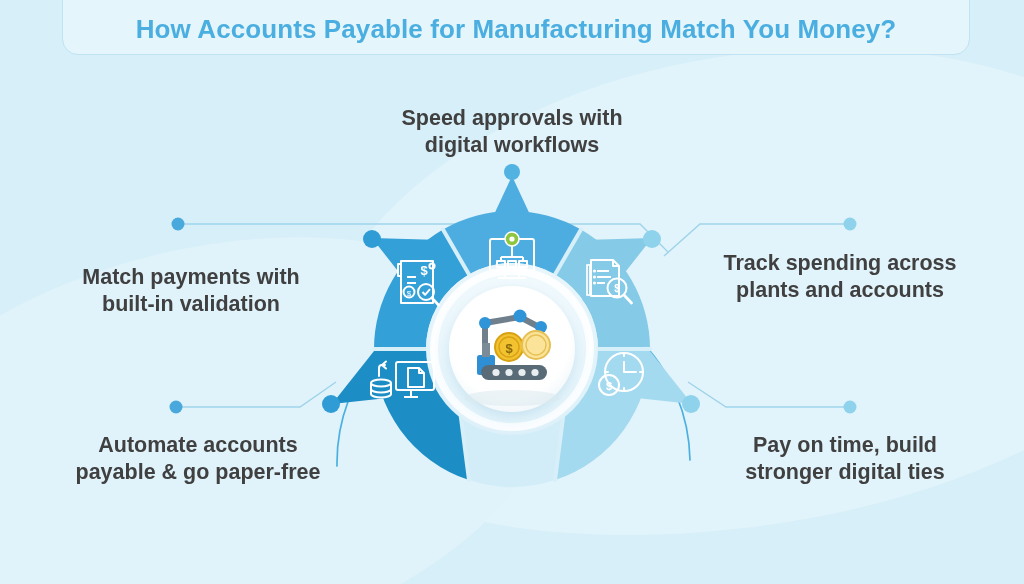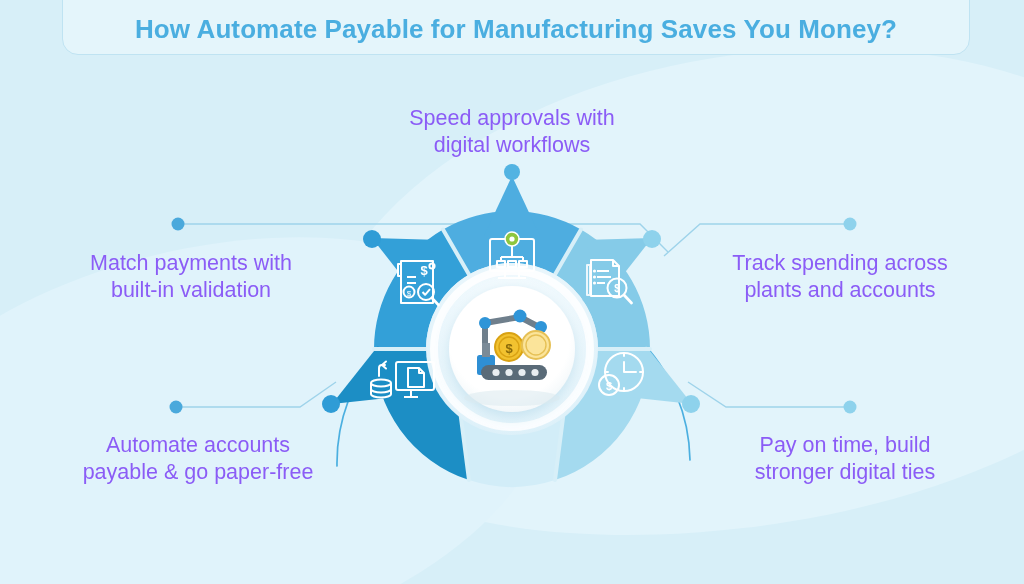--- a/index.html
+++ b/index.html
@@ -28,37 +28,37 @@
     box-sizing:border-box; padding-bottom:9px;
   }
   #page-title{
     color:#4aaee0; font-size:26px; font-weight:bold; letter-spacing:.1px;
     white-space:nowrap;
   }
   
   #wheel-svg{position:absolute; left:0; top:0;}
   
   .label{
-    position:absolute; color:#8b5cf6; font-size:21.5px; font-weight:normal;
+    position:absolute; color:#404040; font-size:21.5px; font-weight:bold;
     line-height:1.27; text-align:center; white-space:pre-line;
   }
   #label-top{ left:336px; top:105px; width:352px; }
-  #label-left-top{ left:38px; top:250px; width:306px; }
+  #label-left-top{ left:38px; top:264px; width:306px; }
   #label-right-top{ left:684px; top:250px; width:312px; }
   #label-left-bottom{ left:36px; top:432px; width:324px; }
   #label-right-bottom{ left:692px; top:432px; width:306px; }
 </style>
 </head>
 <body>
 
 <div id="bg-swoosh-1"></div>
 <div id="bg-swoosh-2"></div>
 
 <div id="header-bar">
-  <div id="page-title">How Automate Payable for Manufacturing Saves You Money?</div>
+  <div id="page-title">How Accounts Payable for Manufacturing Match You Money?</div>
 </div>
 
 <svg id="wheel-svg" width="1024" height="584" viewBox="0 0 1024 584">
   <defs>
     <radialGradient id="gradCenterHalo" cx="50%" cy="45%" r="55%">
       <stop offset="0%" stop-color="#ffffff"></stop>
       <stop offset="62%" stop-color="#f4fbfe"></stop>
       <stop offset="100%" stop-color="#dcf0f9"></stop>
     </radialGradient>
     <radialGradient id="gradInnerWhite" cx="48%" cy="40%" r="60%">

